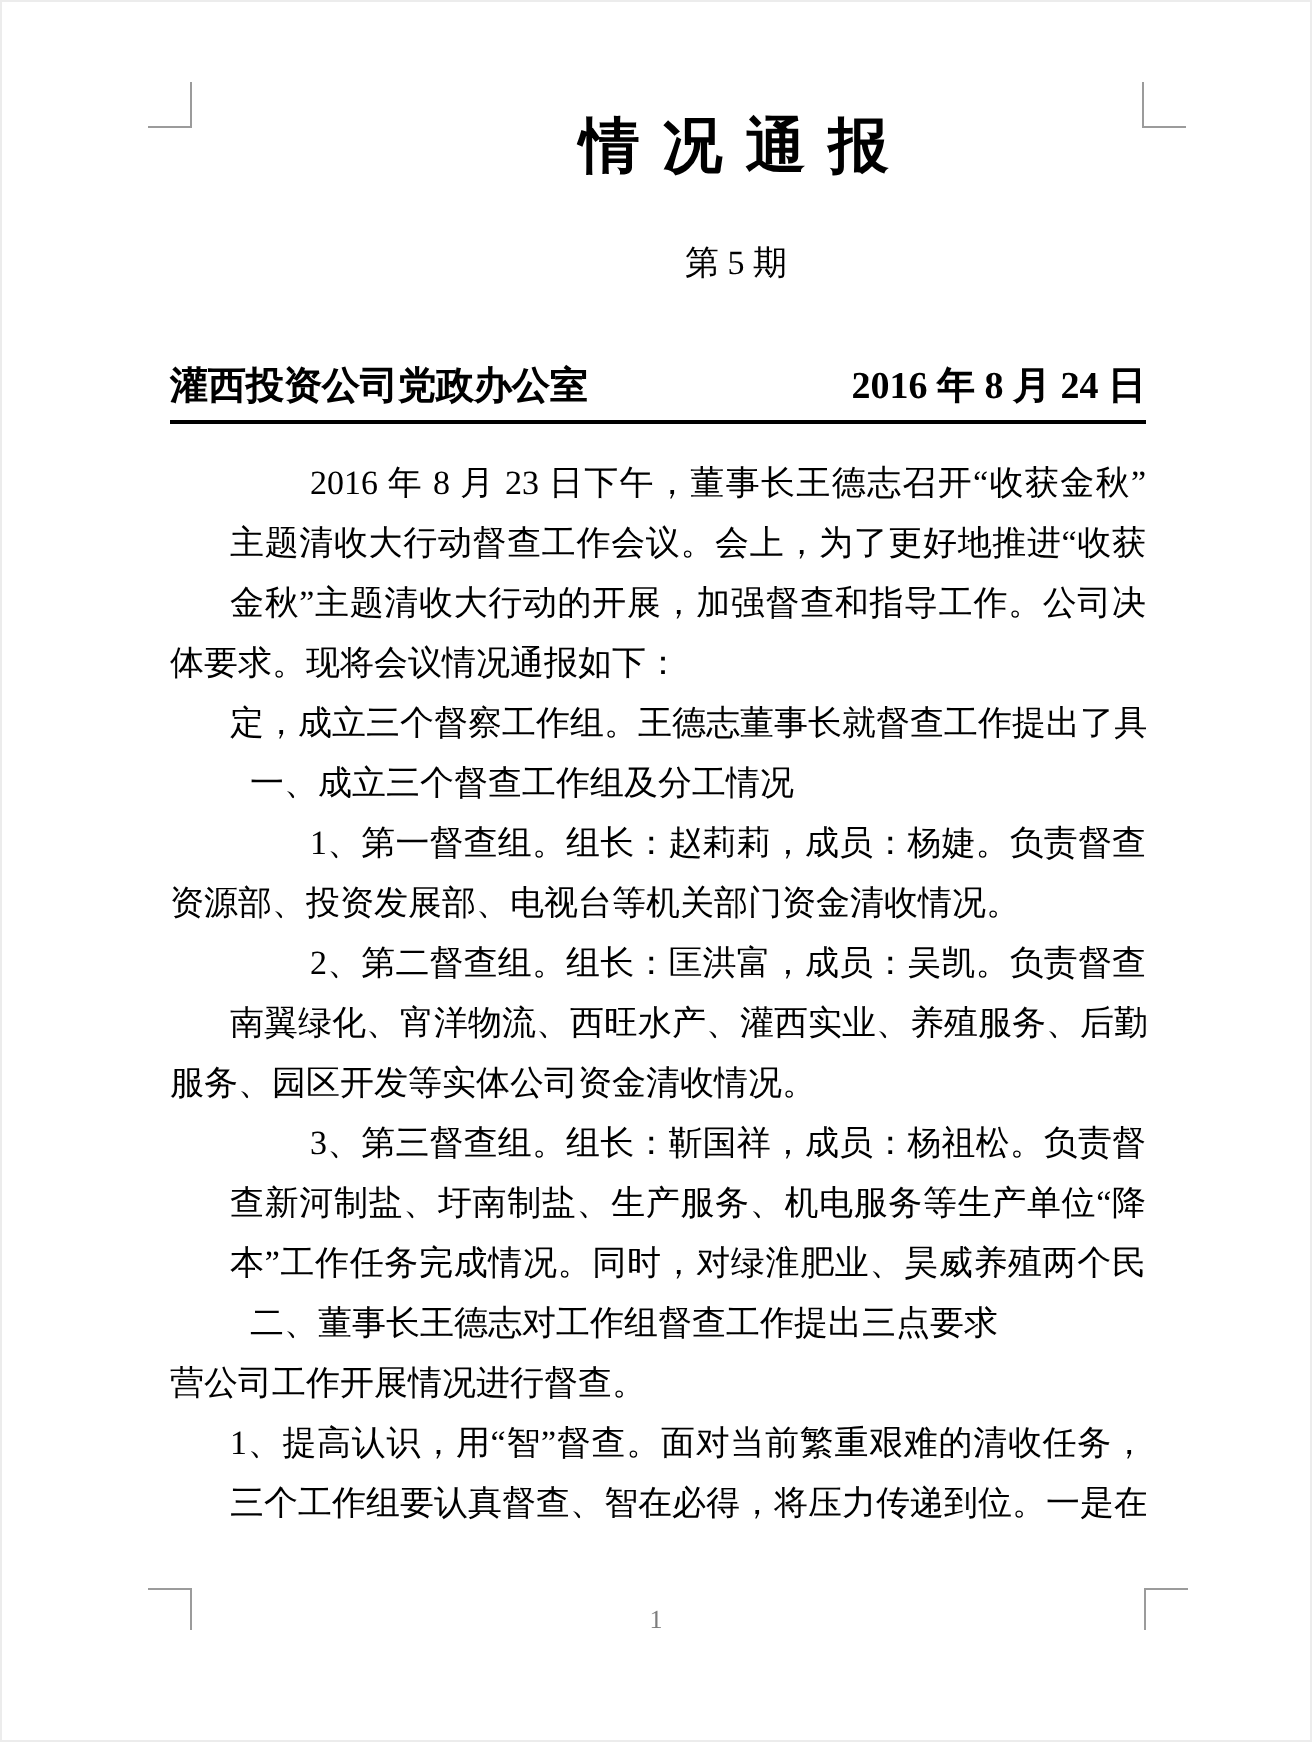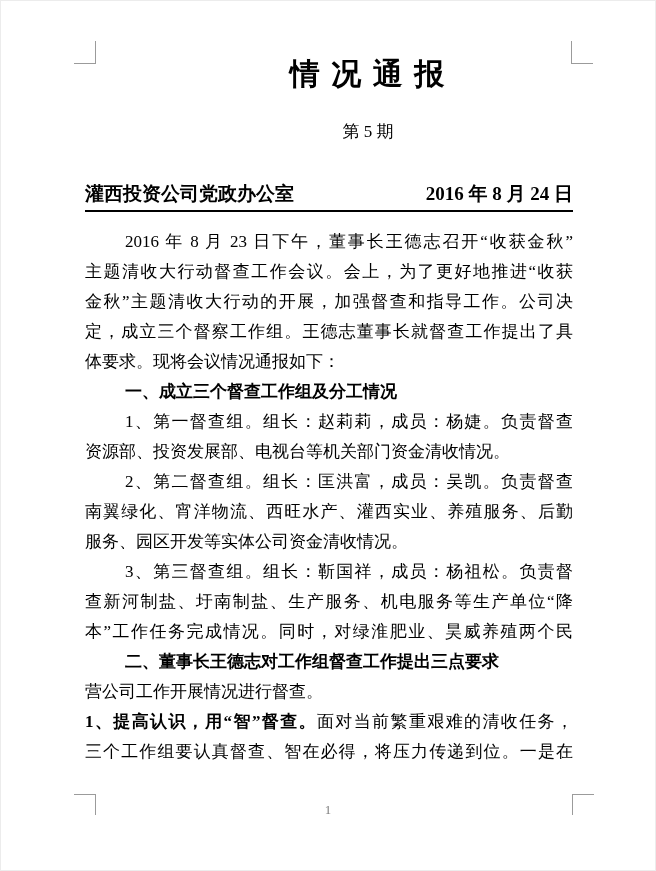--- a/index.html
+++ b/index.html
@@ -63,23 +63,23 @@
     top: 226px; left: 84px; width: 488px;
     font-size: 17px;
   }
   .bline {
     height: 30px;
     line-height: 30px;
     white-space: nowrap;
     overflow: hidden;
     text-align: left;
   }
-  .bline.jt  { text-align: justify; text-align-last: justify; }
+  .bline.jt  { text-align: justify; text-align-last: justify; margin-left: 30px; }
   .bline.ind { padding-left: 40px; }
-  .bline .b  { font-weight: bold; }
+  .bline .b  { font-weight: normal; }
 
   .page-number {
     position: absolute;
     top: 801px; left: 0; width: 100%;
     text-align: center;
     font-size: 13px;
     color: #7d7d7d;
     line-height: 16px;
   }
 </style>
@@ -99,22 +99,22 @@
 
   <div class="doc-header">
     <span>灌西投资公司党政办公室</span>
     <span>2016 年 8 月 24 日</span>
   </div>
 
   <div class="body-text">
       <div class="bline jt ind"><span>2016 年 8 月 23 日下午，董事长王德志召开“收获金秋”</span></div>
       <div class="bline jt"><span>主题清收大行动督查工作会议。会上，为了更好地推进“收获</span></div>
       <div class="bline jt"><span>金秋”主题清收大行动的开展，加强督查和指导工作。公司决</span></div>
+      <div class="bline"><span>体要求。现将会议情况通报如下：</span></div>
       <div class="bline jt"><span>定，成立三个督察工作组。王德志董事长就督查工作提出了具</span></div>
-      <div class="bline"><span>体要求。现将会议情况通报如下：</span></div>
       <div class="bline ind"><span class="b">一、成立三个督查工作组及分工情况</span></div>
       <div class="bline jt ind"><span>1、第一督查组。组长：赵莉莉，成员：杨婕。负责督查</span></div>
       <div class="bline"><span>资源部、投资发展部、电视台等机关部门资金清收情况。</span></div>
       <div class="bline jt ind"><span>2、第二督查组。组长：匡洪富，成员：吴凯。负责督查</span></div>
       <div class="bline jt"><span>南翼绿化、宵洋物流、西旺水产、灌西实业、养殖服务、后勤</span></div>
       <div class="bline"><span>服务、园区开发等实体公司资金清收情况。</span></div>
       <div class="bline jt ind"><span>3、第三督查组。组长：靳国祥，成员：杨祖松。负责督</span></div>
       <div class="bline jt"><span>查新河制盐、圩南制盐、生产服务、机电服务等生产单位“降</span></div>
       <div class="bline jt"><span>本”工作任务完成情况。同时，对绿淮肥业、昊威养殖两个民</span></div>
       <div class="bline ind"><span class="b">二、董事长王德志对工作组督查工作提出三点要求</span></div>

